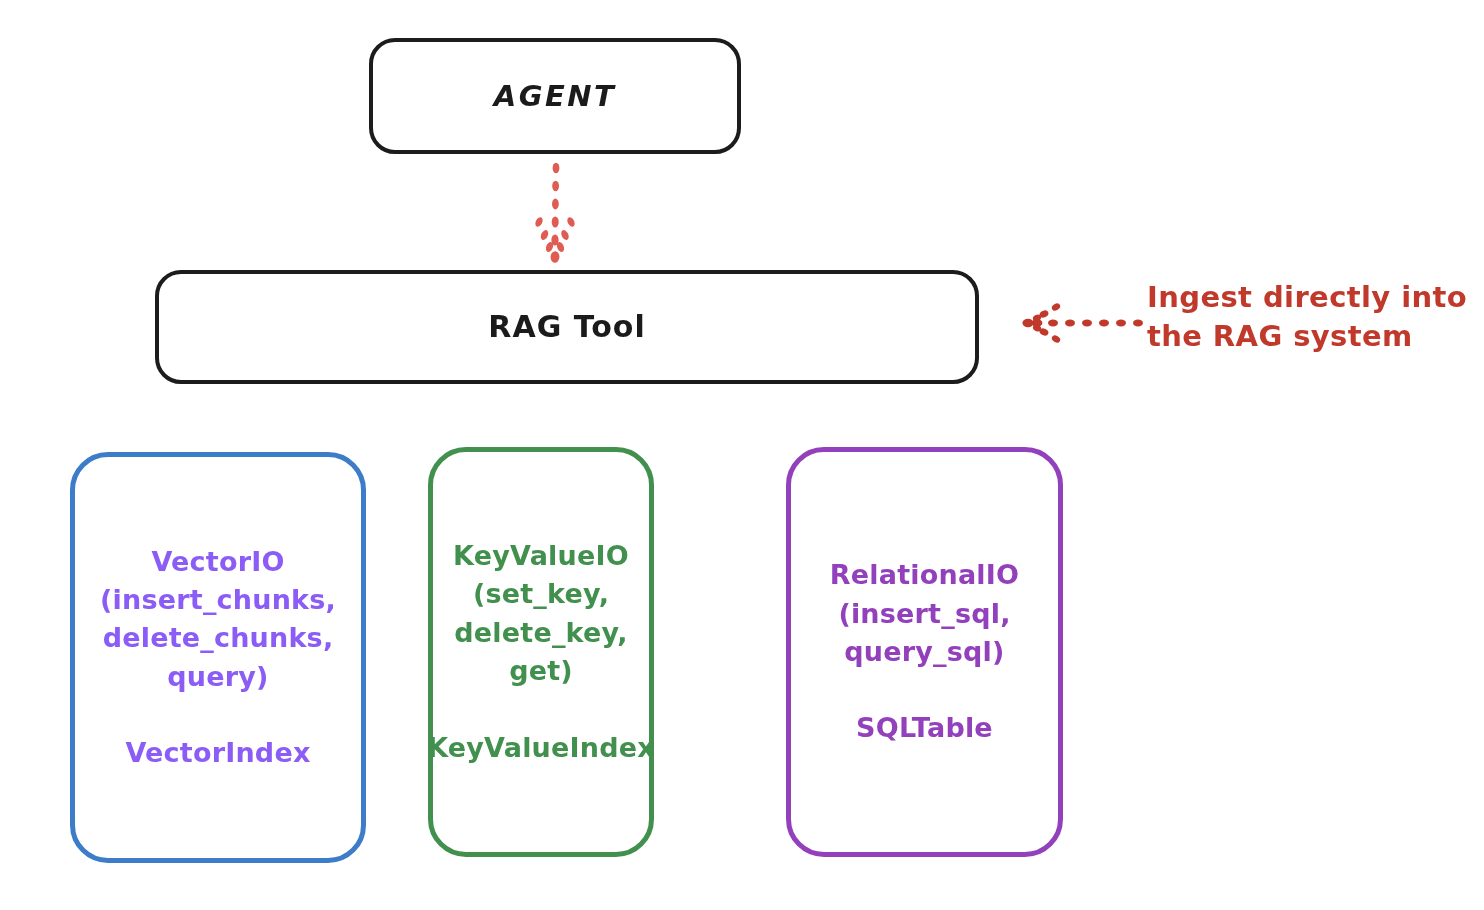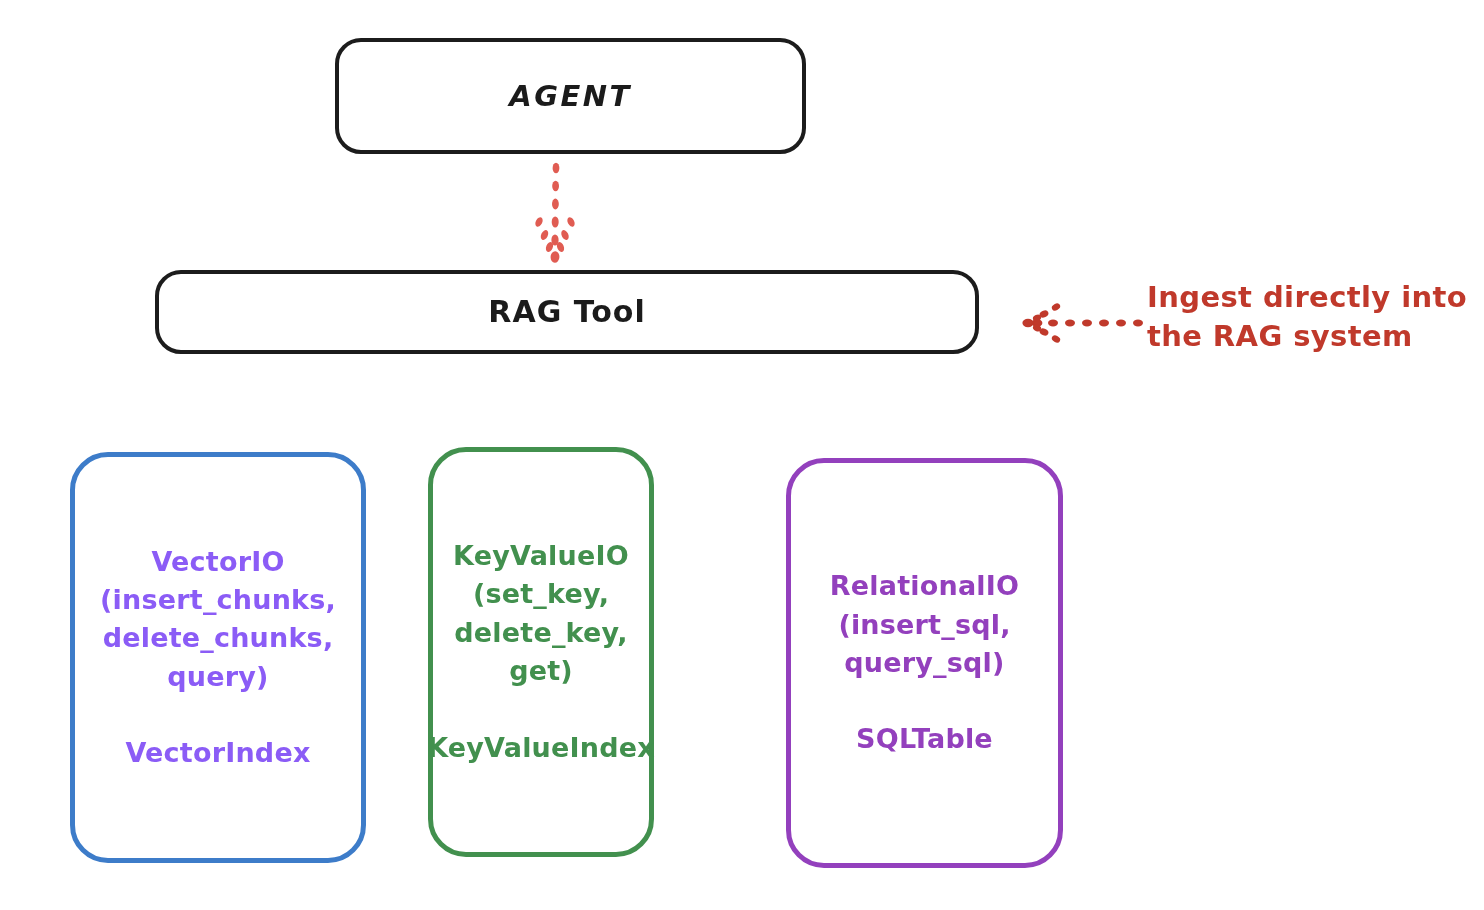--- a/index.html
+++ b/index.html
@@ -43,30 +43,30 @@
   }
   .node-dark .node-label {
     color: #1b1b1b;
     font-size: 29px;
     font-style: italic;
     font-weight: 600;
     letter-spacing: 2.5px;
   }
 
   #agent-node {
-    left: 335px;
+    left: 369px;
     top: 38px;
-    width: 471px;
+    width: 372px;
     height: 116px;
   }
   #rag-tool-node {
     left: 155px;
     top: 270px;
     width: 824px;
-    height: 84px;
+    height: 114px;
   }
   #rag-tool-node .node-label {
     font-style: normal;
     letter-spacing: 1px;
     font-size: 30px;
   }
 
   
   .node-provider {
     border-width: 5px;
@@ -96,21 +96,21 @@
     left: 428px;
     top: 447px;
     width: 226px;
     height: 410px;
     border-color: #42904e;
   }
   #key-value-io-node .node-label { color: #42904e; }
 
   #relational-io-node {
     left: 786px;
-    top: 458px;
+    top: 447px;
     width: 277px;
     height: 410px;
     border-color: #9340bd;
   }
   #relational-io-node .node-label { color: #9340bd; }
 
   
   .connector {
     position: absolute;
     overflow: visible;

